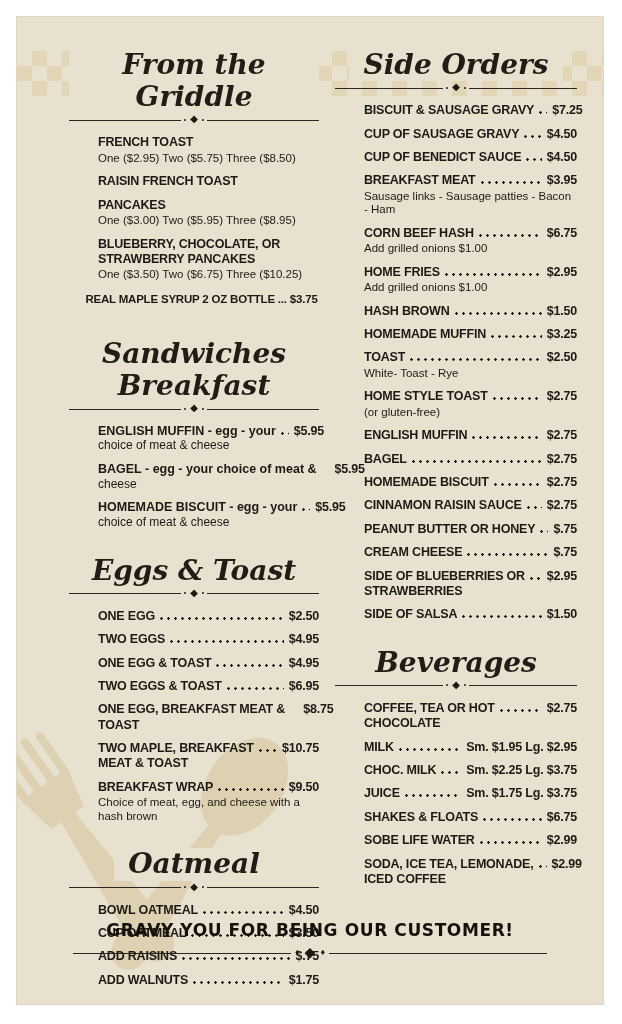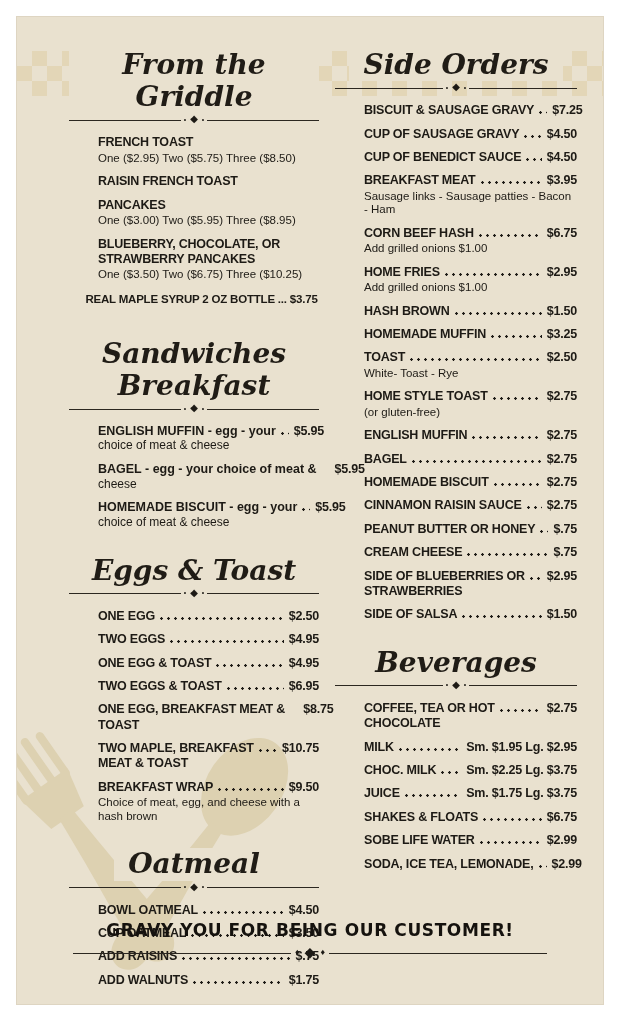--- a/index.html
+++ b/index.html
@@ -472,20 +472,21 @@
                   <span class="leader dotted"></span>
                   <span class="iprice">$2.99</span>
                 </div>
               </div>
               <div class="item">
                 <div class="row">
                   <span class="iname">SODA, ICE TEA, LEMONADE,</span>
                   <span class="leader dotted"></span>
                   <span class="iprice">$2.99</span>
                 </div>
+                <div class="name2">ICED COFFEE</div>
               </div>
             </div>
           </section>
         </div>
     </div>
 
     <div class="footer">
       <div class="footer-text">GRAVY YOU FOR BEING OUR CUSTOMER!</div>
       <div class="rule footer-rule">
         <span class="line"></span>

